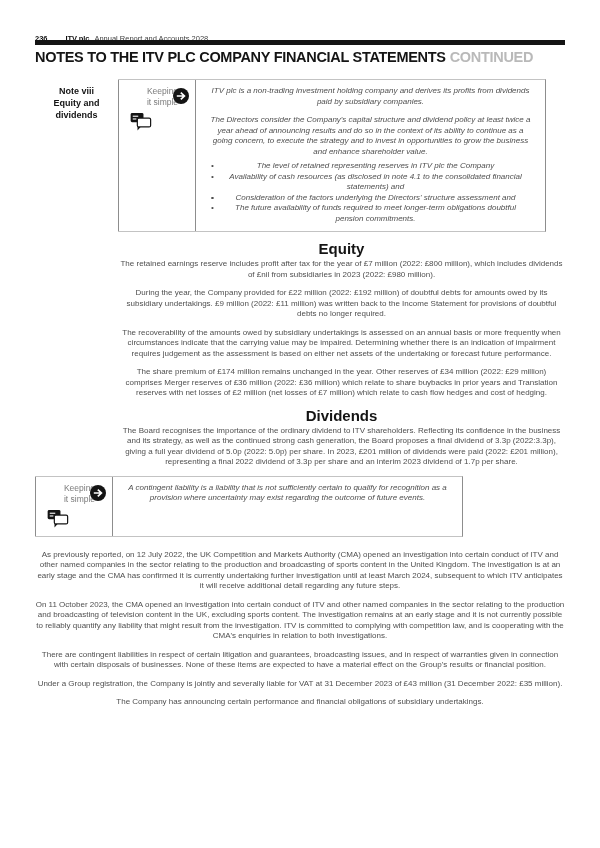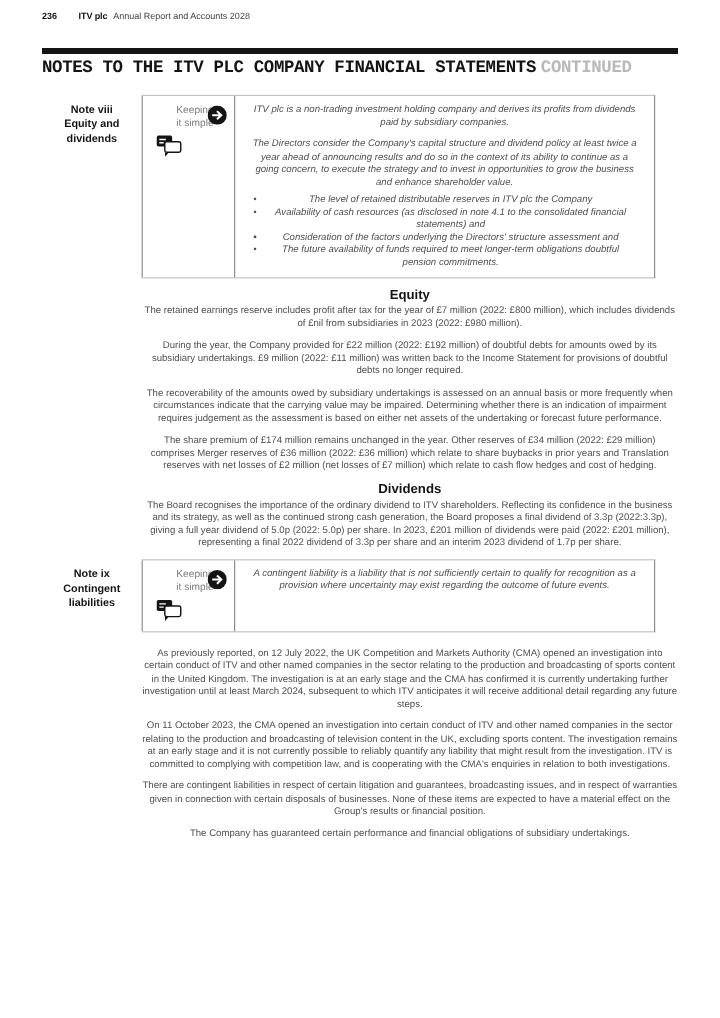--- a/index.html
+++ b/index.html
@@ -7,35 +7,35 @@
   .page {
     position:relative;
     width:600px; height:848px;
     background:#ffffff;
     font-family:"Liberation Sans", sans-serif;
     color:#4d4d4d;
     overflow:hidden;
   }
   
   .header-meta {
-    position:absolute; top:9px; left:35px; right:35px;
+    position:absolute; top:34px; left:35px; right:35px;
     display:flex; align-items:center;
     font-size:7.5px; color:#3c3c3c;
   }
   .page-number { font-weight:bold; color:#111; }
   .brand { font-weight:bold; color:#111; margin-left:18px; letter-spacing:-0.1px; }
   .report-title { margin-left:5px; color:#3f3f3f; }
   .black-rule {
     position:absolute; top:40px; left:35px; right:35px; height:5px;
     background:#141414;
   }
   .page-title {
     position:absolute; top:49px; left:35px; right:25px;
     font-size:14.5px; font-weight:bold; letter-spacing:-0.3px;
-    color:#141414; white-space:nowrap;font-family:Liberation Mono, monospace;
+    color:#141414; white-space:nowrap;
   }
   .page-title .continued { color:#b9b9b9; margin-left:4px; }
 
   
   .content { position:absolute; top:79px; left:35px; width:530px;text-align:center; }
   .note-row { display:flex; align-items:stretch; }
   .note-title {
     width:83px; flex:none;
     font-weight:bold; font-size:9px; line-height:12px; color:#141414;
     white-space:pre-line; padding-top:6px;
@@ -66,21 +66,21 @@
   .kis-text p + p { margin-top:8px; }
 
   
   ul.bullets { list-style:none; margin-top:4px; }
   ul.bullets li { position:relative; padding-left:10px; }
   ul.bullets li .dot { position:absolute; left:1px; top:0; color:#4f4f4f; }
 
   
   .section { margin-top:8px; }
   .section h3 {
-    font-size:11px; font-weight:bold; color:#141414; margin-bottom:2px;
+    font-size:15px; font-weight:bold; color:#141414; margin-bottom:2px;
   }
   .body-text { font-size:8px; line-height:10.5px; color:#4f4f4f; }
   .body-text p + p { margin-top:8px; }
   .after-box { margin-top:13px; }
   .mb { margin-bottom:8px; }
 </style>
 </head>
 <body>
 
 <div class="page">
@@ -118,21 +118,21 @@
             </svg>
             <svg class="kis-arrow" viewBox="0 0 16 16">
               <circle cx="8" cy="8" r="8" fill="#141414"></circle>
               <path d="M3.8 8 H11.2 M7.8 4.6 L11.4 8 L7.8 11.4" fill="none" stroke="#ffffff" stroke-width="1.7"></path>
             </svg>
           </div>
           <div class="kis-text">
             <p>ITV plc is a non-trading investment holding company and derives its profits from dividends paid by subsidiary companies.</p>
             <p>The Directors consider the Company's capital structure and dividend policy at least twice a year ahead of announcing results and do so in the context of its ability to continue as a going concern, to execute the strategy and to invest in opportunities to grow the business and enhance shareholder value.</p>
             <ul class="bullets">
-              <li><span class="dot">•</span><span>The level of retained distributable reserves in ITV plc the Company</span></li>
+              <li><span class="dot">•</span><span>The level of retained representing reserves in ITV plc the Company</span></li>
               <li><span class="dot">•</span><span>Availability of cash resources (as disclosed in note 4.1 to the consolidated financial statements) and</span></li>
               <li><span class="dot">•</span></li>
               <li><span class="dot">•</span><span>Consideration of the factors underlying the Directors' structure assessment and</span></li>
               <li><span class="dot">•</span><span>The future availability of funds required to meet longer-term obligations doubtful pension commitments.</span></li>
             </ul>
           </div>
         </div>
 
         <div class="section">
           <h3>Equity</h3>
@@ -148,23 +148,20 @@
           <h3>Dividends</h3>
           <div class="body-text">
             <p>The Board recognises the importance of the ordinary dividend to ITV shareholders. Reflecting its confidence in the business and its strategy, as well as the continued strong cash generation, the Board proposes a final dividend of 3.3p (2022:3.3p), giving a full year dividend of 5.0p (2022: 5.0p) per share. In 2023, £201 million of dividends were paid (2022: £201 million), representing a final 2022 dividend of 3.3p per share and an interim 2023 dividend of 1.7p per share.</p>
           </div>
         </div>
 
       </div>
     </div>
 
     <div class="note-row">
-      <div class="note-title">Note ix
-Contingent
-liabilities</div>
       <div class="note-body">
 
         <div class="kis-box">
           <div class="kis-left">
             <div class="kis-label">Keeping
 it simple</div>
             <svg class="kis-bubbles" width="22" height="20" viewBox="0 0 24 21">
               <rect x="0.7" y="0.7" width="14" height="10" rx="1.6" fill="#141414"></rect>
               <line x1="3" y1="4.2" x2="9" y2="4.2" stroke="#ffffff" stroke-width="1.2"></line>
               <line x1="3" y1="7.2" x2="7" y2="7.2" stroke="#ffffff" stroke-width="1.2"></line>
@@ -178,20 +175,21 @@
           </div>
           <div class="kis-text">
             <p>A contingent liability is a liability that is not sufficiently certain to qualify for recognition as a provision where uncertainty may exist regarding the outcome of future events.</p>
           </div>
         </div>
 
         <div class="body-text after-box">
           <p>As previously reported, on 12 July 2022, the UK Competition and Markets Authority (CMA) opened an investigation into certain conduct of ITV and other named companies in the sector relating to the production and broadcasting of sports content in the United Kingdom. The investigation is at an early stage and the CMA has confirmed it is currently undertaking further investigation until at least March 2024, subsequent to which ITV anticipates it will receive additional detail regarding any future steps.</p>
           <p>On 11 October 2023, the CMA opened an investigation into certain conduct of ITV and other named companies in the sector relating to the production and broadcasting of television content in the UK, excluding sports content. The investigation remains at an early stage and it is not currently possible to reliably quantify any liability that might result from the investigation. ITV is committed to complying with competition law, and is cooperating with the CMA's enquiries in relation to both investigations.</p>
           <p>There are contingent liabilities in respect of certain litigation and guarantees, broadcasting issues, and in respect of warranties given in connection with certain disposals of businesses. None of these items are expected to have a material effect on the Group's results or financial position.</p>
-          <p>The Company has guaranteed certain performance and financial obligations of subsidiary undertakings.</p>
+          <p>Under a Group registration, the Company is jointly and severally liable for VAT at 31 December 2023 of £43 million (31 December 2022: £35 million).</p>
+          <p>The Company has announcing certain performance and financial obligations of subsidiary undertakings.</p>
         </div>
 
       </div>
     </div>
 
   </div>
 </div>
 
 </body></html>

